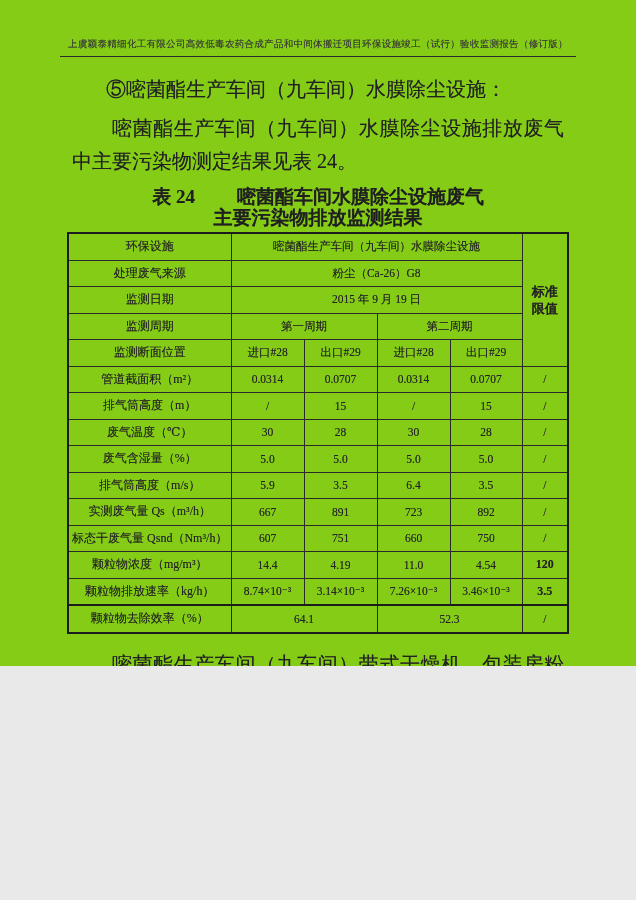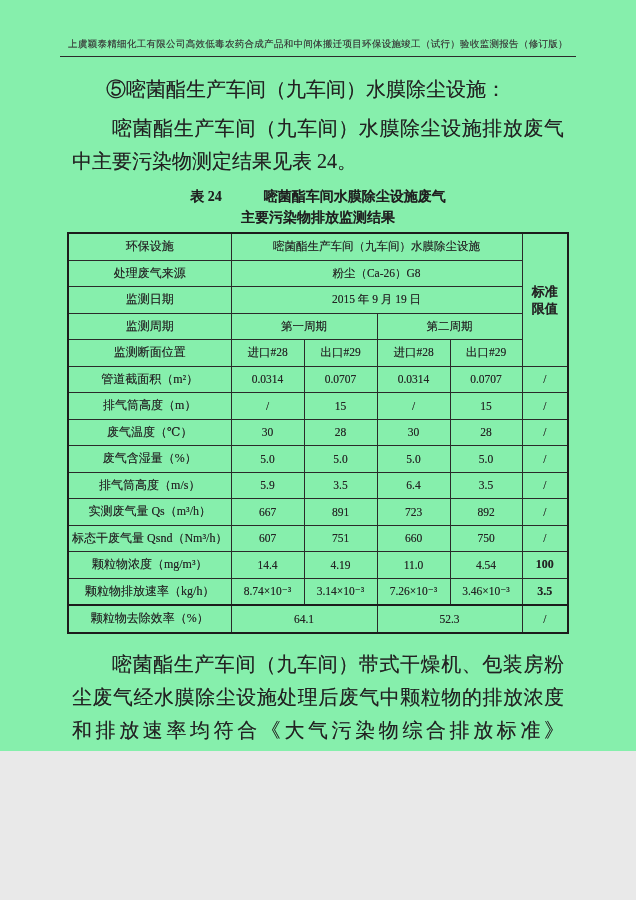--- a/index.html
+++ b/index.html
@@ -3,22 +3,22 @@
 <meta charset="utf-8">
 <style>
   html,body{margin:0;padding:0;}
   body{
     width:636px;height:900px;
     background:#e9e9e9;
     font-family:"Liberation Serif","DejaVu Serif",serif;
   }
   .page{
     position:relative;
-    width:636px;height:751px;
-    background:#86efac;
+    width:636px;height:666px;
+    background:#84cc16;
     color:#242424;
     overflow:hidden;
     text-shadow:0 0 0.5px rgba(40,40,40,.55);
   }
   .margins{padding:0 66px;}
   
   .doc-header{
     margin:0 60px;
     padding-top:38px;
     text-align:center;
@@ -31,21 +31,21 @@
   }
   
   .body-text{font-size:20px;line-height:33px;color:#222;}
   .para-first{margin:16px 0 0 0;text-indent:2em;}
   .para{margin:6px;text-indent:2em;text-align:justify;}
   
   .tbl-caption{
     margin-top:8px;
     text-align:center;
     font-weight:bold;
-    font-size:14px;
+    font-size:19px;
     line-height:21px;
     color:#1f1f1f;
   }
   .tbl-caption .cap-label{margin-right:42px;}
   
   table.mon{
     border-collapse:collapse;
     table-layout:fixed;
     width:500px;
     margin:4px auto 0 auto;
@@ -196,21 +196,21 @@
           <td>660</td>
           <td>750</td>
           <td class="limit-col">/</td>
         </tr>
         <tr>
           <td class="lbl">颗粒物浓度（mg/m³）</td>
           <td>14.4</td>
           <td>4.19</td>
           <td>11.0</td>
           <td>4.54</td>
-          <td class="limit-col limit-bold">100</td>
+          <td class="limit-col limit-bold">120</td>
         </tr>
         <tr>
           <td class="lbl">颗粒物排放速率（kg/h）</td>
           <td>8.74×10⁻³</td>
           <td>3.14×10⁻³</td>
           <td>7.26×10⁻³</td>
           <td>3.46×10⁻³</td>
           <td class="limit-col limit-bold">3.5</td>
         </tr>
         <tr class="thick-top">

